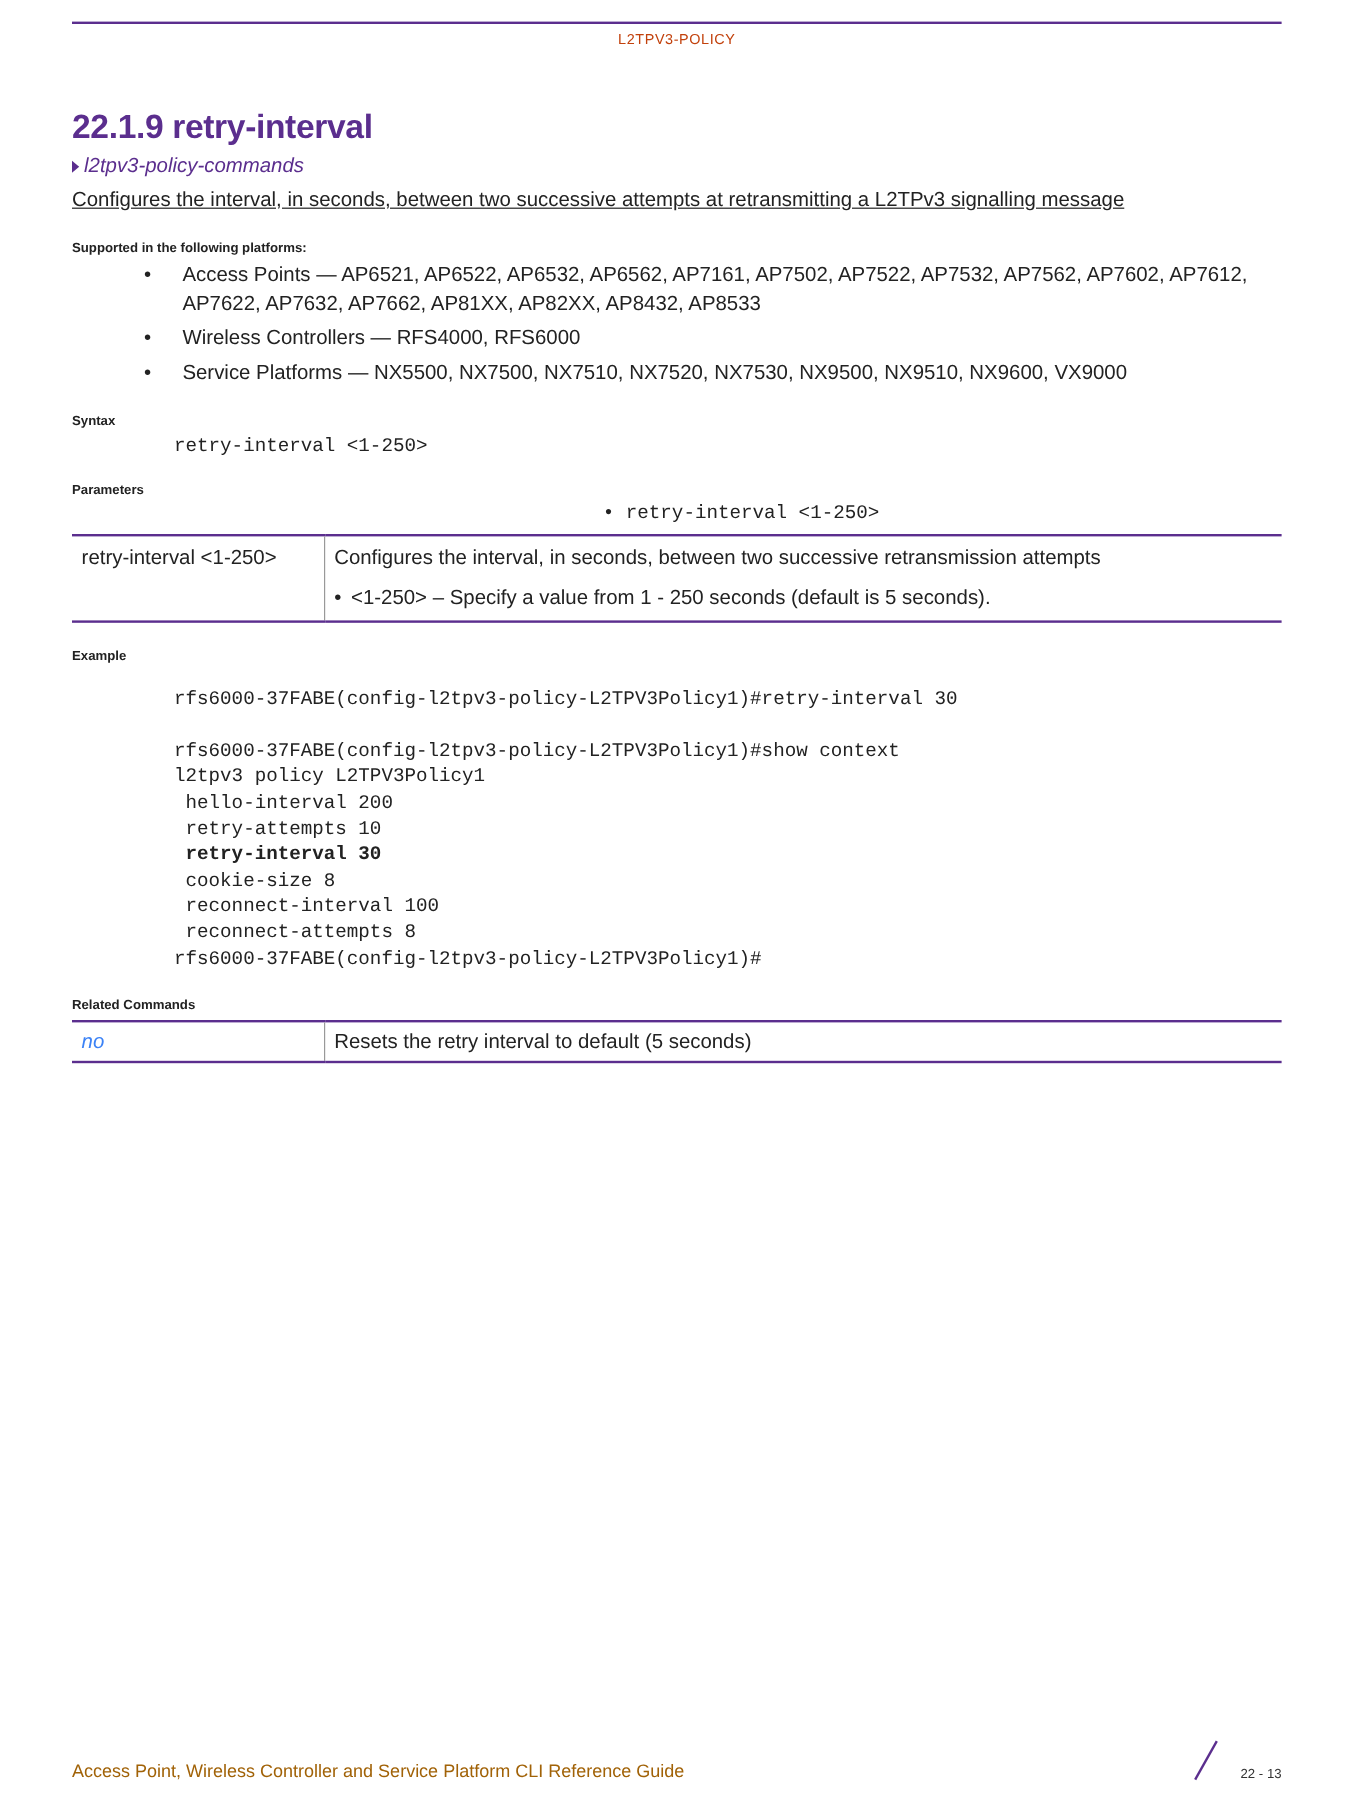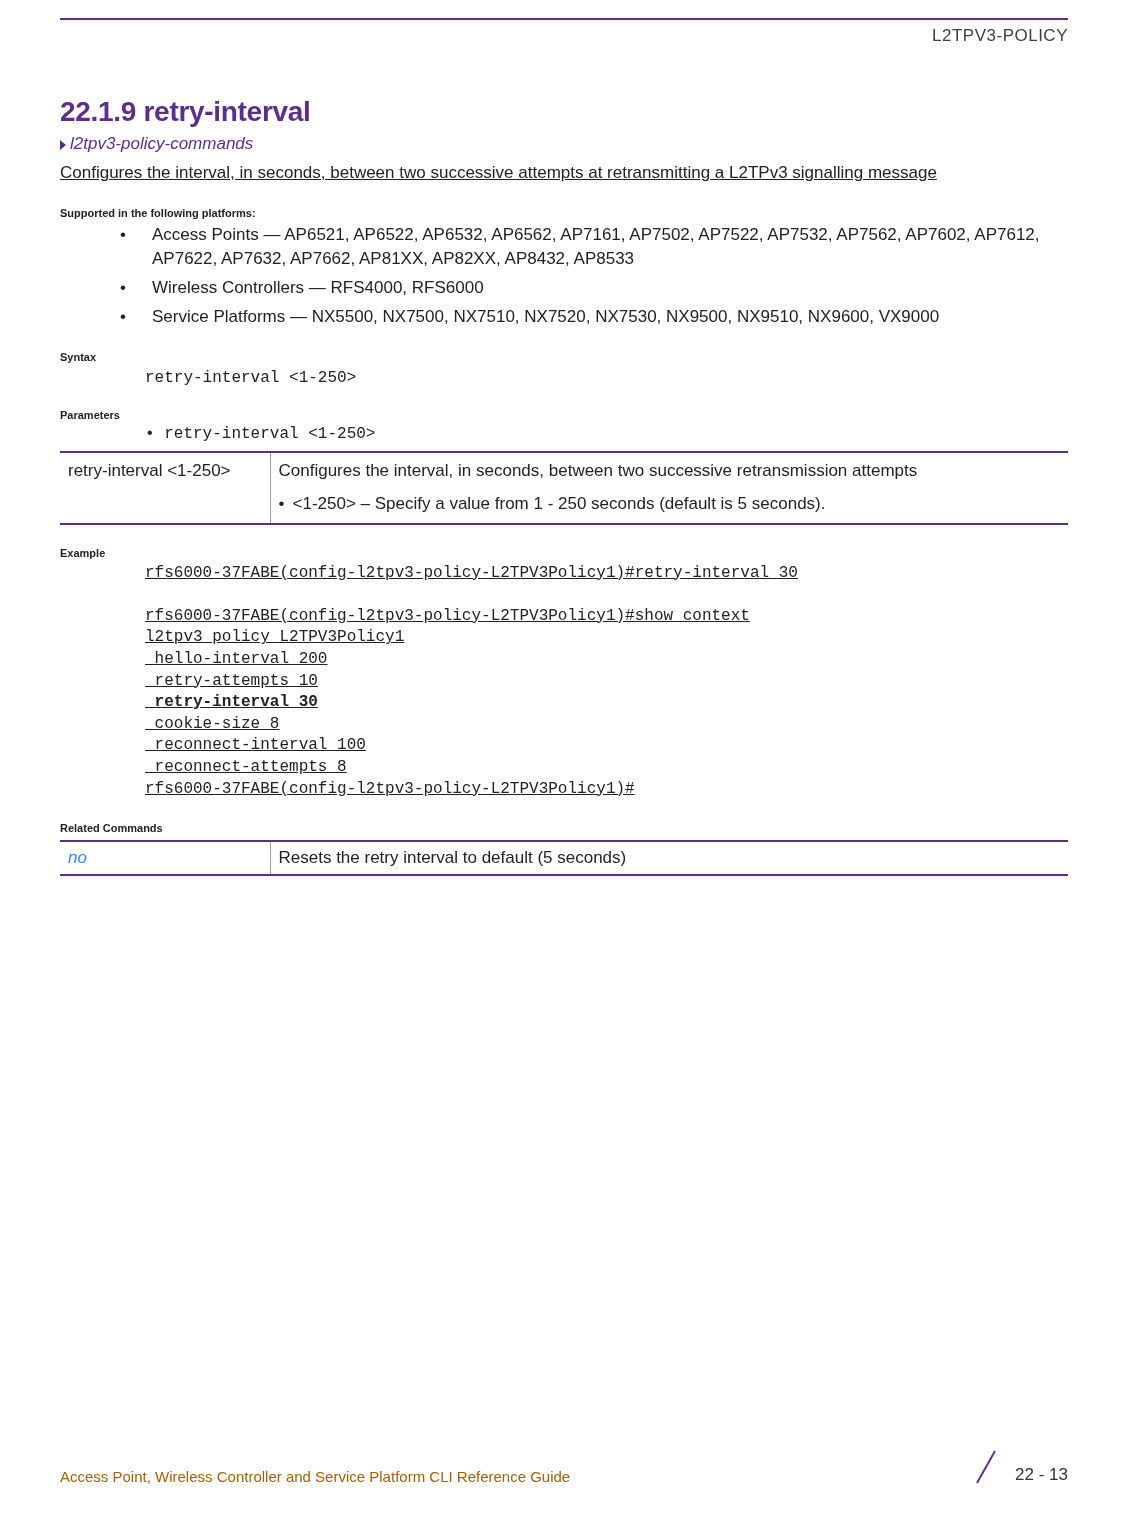--- a/index.html
+++ b/index.html
@@ -12,23 +12,23 @@
     background: #fff;
     position: relative;
     padding: 0 60px;
     font-weight: 300;
   }
   .top-rule {
     border-top: 2px solid #5b2e8e;
     margin-top: 18px;
   }
   .header-label {
-    text-align: right;
-    font-size: 17px;
-    color: #404040;
+    text-align: center;
+    font-size: 12px;
+    color: #c2410c;
     margin-top: 6px;
     letter-spacing: 0.5px;
     font-weight: 300;
   }
   .section-title {
     color: #5b2e8e;
     font-weight: 700;
     font-size: 28px;
     margin-top: 50px;
     letter-spacing: -0.3px;
@@ -78,22 +78,23 @@
   }
   .mono {
     font-family: "Courier New", monospace;
     font-size: 16px;
   }
   .syntax-line {
     margin-left: 85px;
     margin-top: 6px;
   }
   .param-line {
-    margin-left: 85px;
+    margin-left: 107px;
     margin-top: 4px;
+    text-align: center;
   }
   table.param-table {
     width: 100%;
     border-collapse: collapse;
     margin-top: 8px;
   }
   table.param-table td {
     border-top: 2px solid #5b2e8e;
     border-bottom: 2px solid #5b2e8e;
     padding: 6px 8px;
@@ -109,24 +110,23 @@
     position: relative;
     margin-top: 8px;
   }
   .inner-bullet::before {
     content: "•";
     position: absolute;
     left: 0;
   }
   .example-block {
     margin-left: 85px;
-    margin-top: 4px;
+    margin-top: 20px;
     line-height: 1.35;
     white-space: pre;
-    text-decoration: underline;
   }
   .example-block .bold { font-weight: 700; }
   table.related-table {
     width: 100%;
     border-collapse: collapse;
     margin-top: 6px;
   }
   table.related-table td {
     border-top: 2px solid #5b2e8e;
     border-bottom: 2px solid #5b2e8e;
@@ -152,21 +152,21 @@
     font-size: 15px;
     color: #a16207;
     font-weight: 300;
   }
   .footer-right {
     display: flex;
     align-items: flex-end;
     gap: 14px;
   }
   .footer-page {
-    font-size: 17px;
+    font-size: 11px;
     color: #333;
     font-weight: 300;
   }
   .footer-divider svg { display: block; }
 </style>
 </head>
 <body>
 
 <div class="top-rule"></div>
 <div class="header-label">L2TPV3-POLICY</div>

